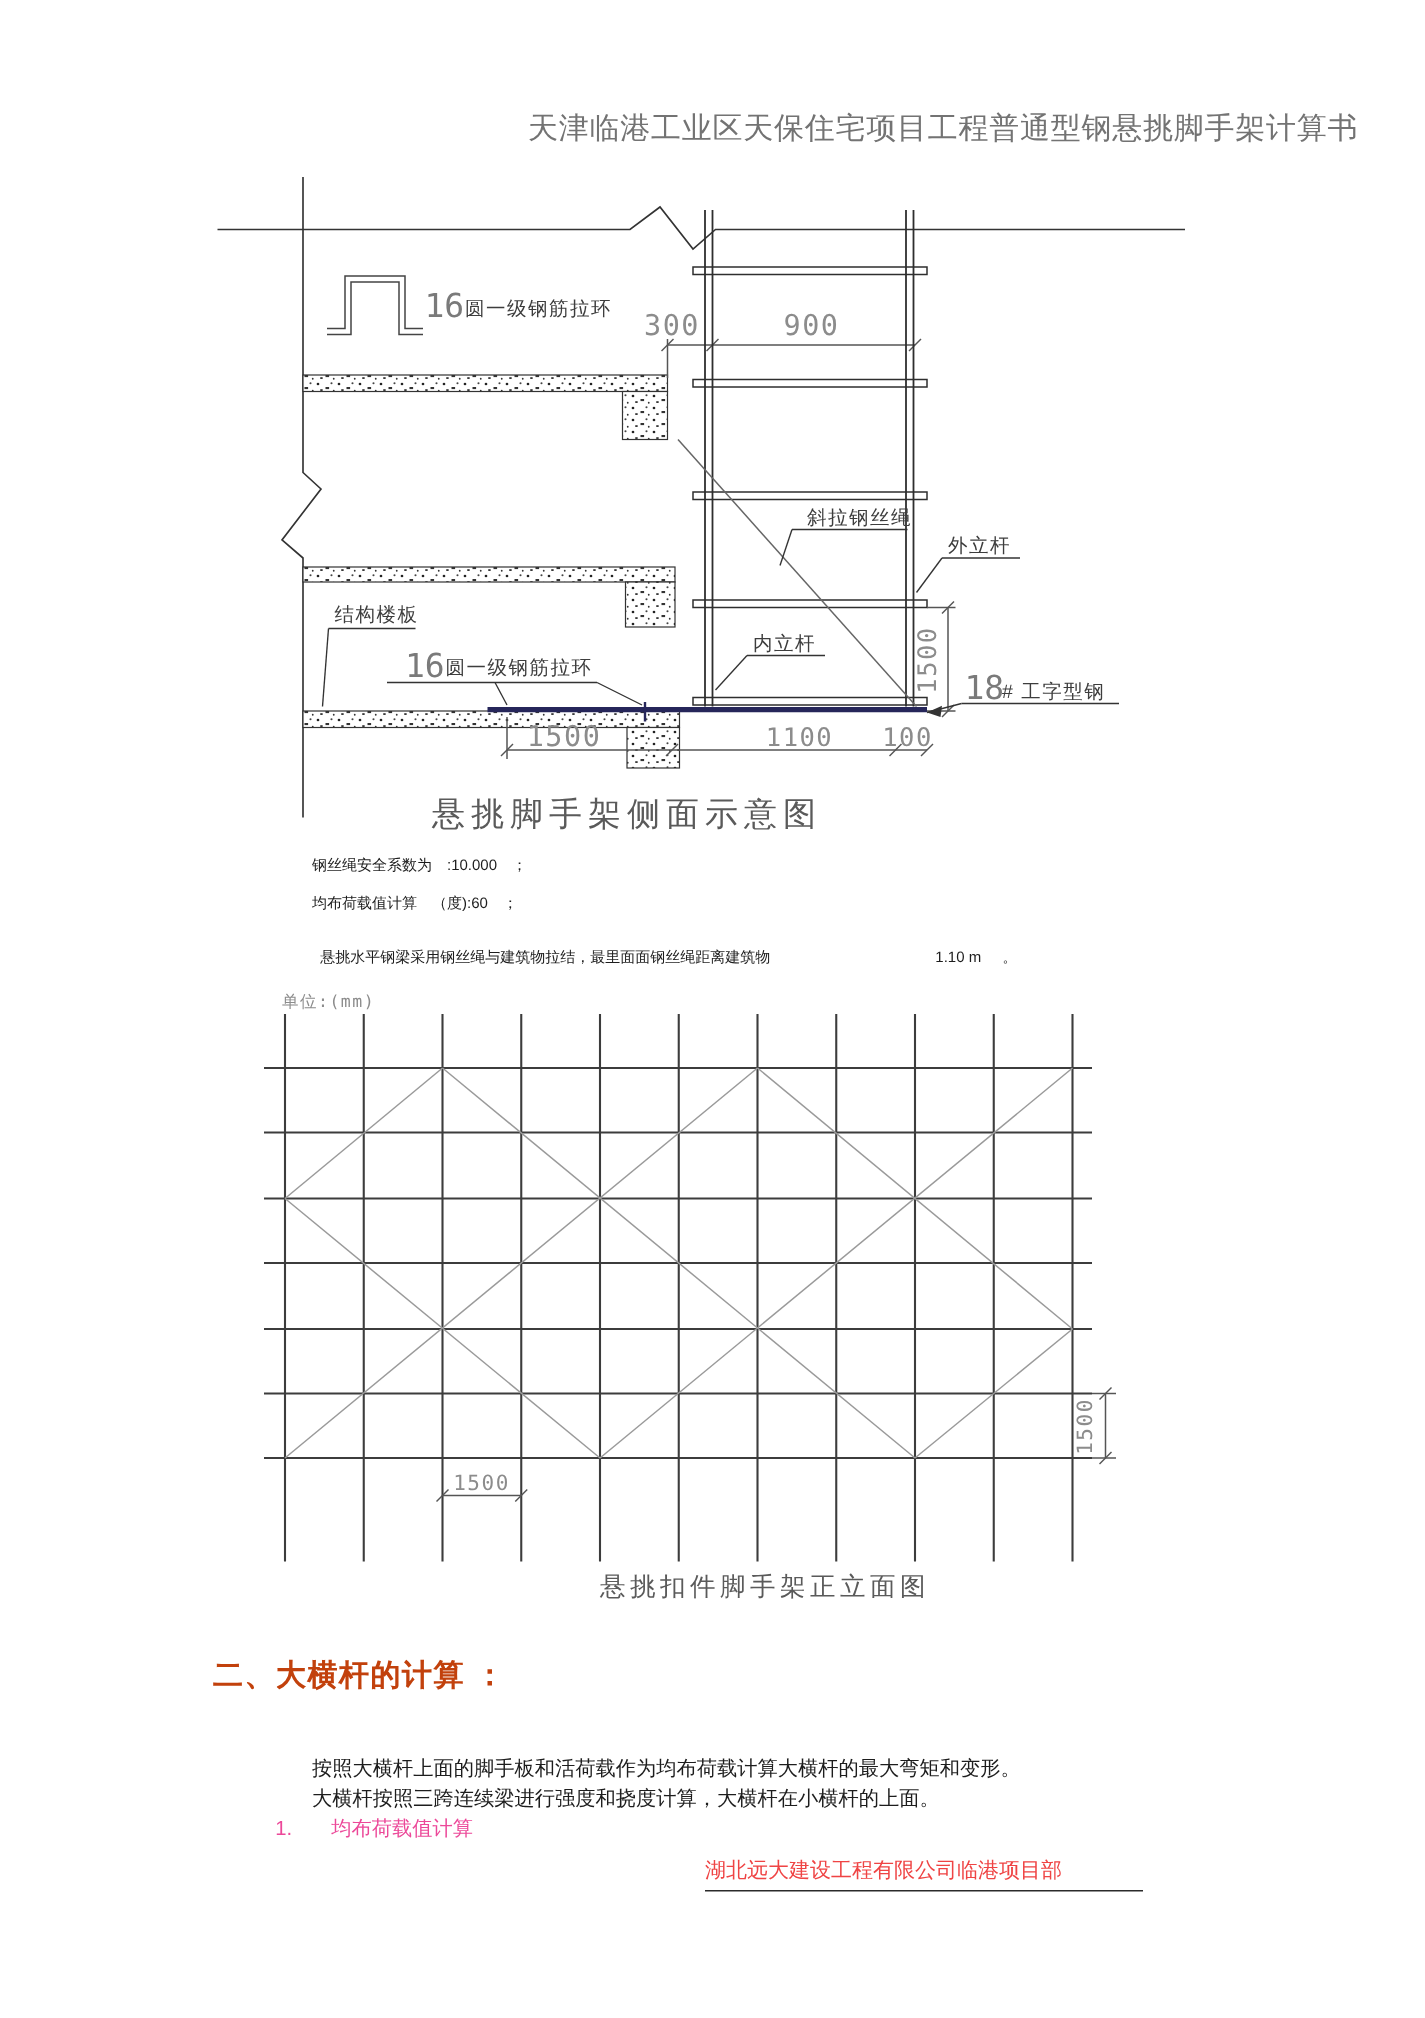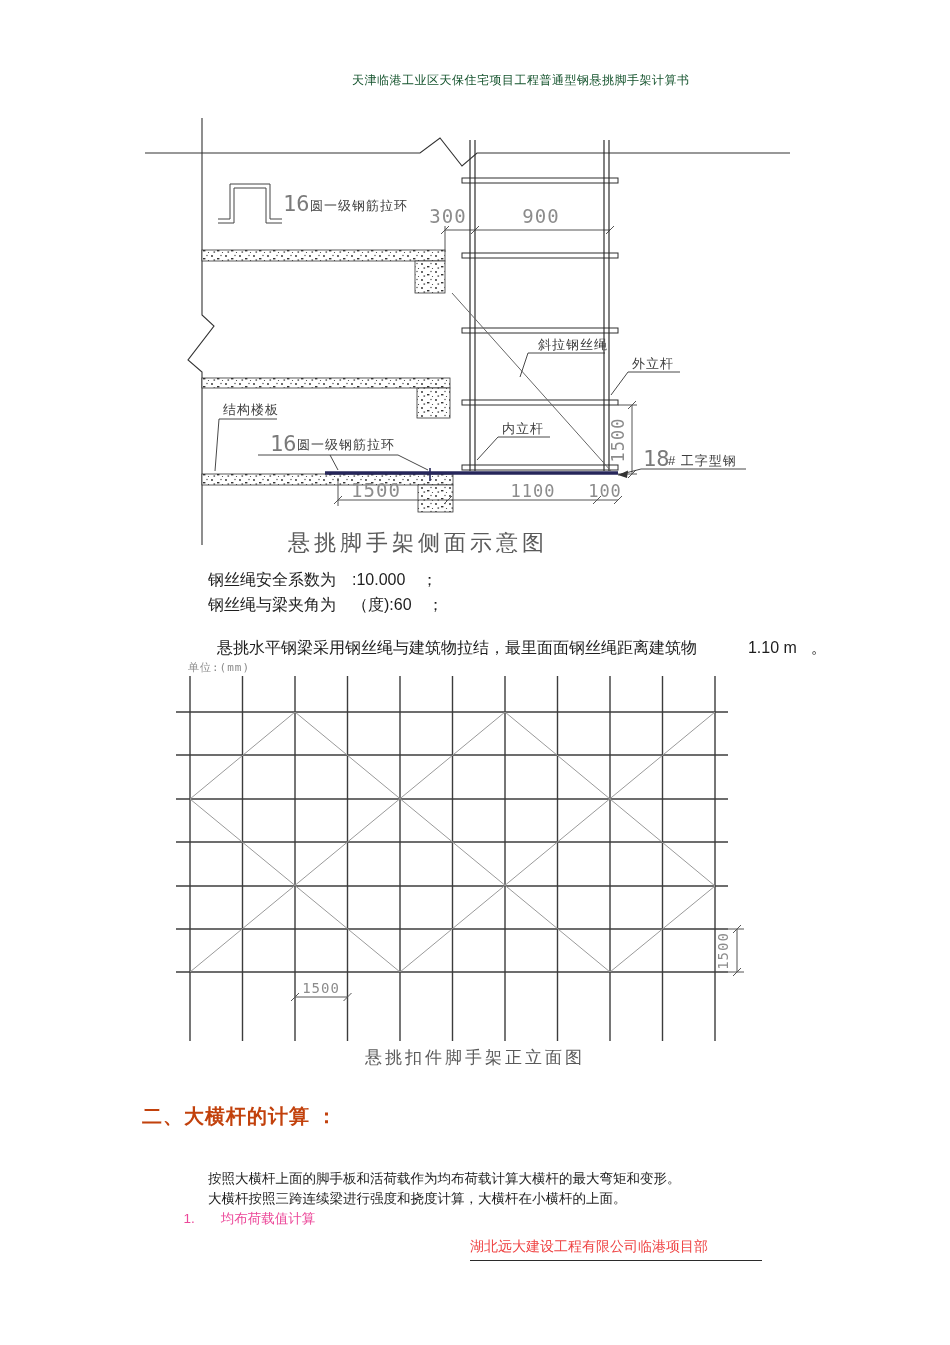--- a/index.html
+++ b/index.html
@@ -1,36 +1,36 @@
 <!DOCTYPE html>
 <html><head>
 <meta charset="utf-8">
 <style>
   html,body{margin:0;padding:0;background:#ffffff;}
   body{width:950px;height:1345px;position:relative;overflow:hidden;
        font-family:"Liberation Sans","DejaVu Sans",sans-serif;color:#1d1d1d;}
   .abs{position:absolute;}
-  .doc-header{left:352px;top:72px;font-size:12px;color:#14532d;letter-spacing:.5px;white-space:pre;}
-  .note-line{left:208px;font-size:16px;white-space:pre;color:#1d1d1d;}
+  .doc-header{left:352px;top:72px;font-size:20px;color:#737373;letter-spacing:.5px;white-space:pre;}
+  .note-line{left:208px;font-size:10px;white-space:pre;color:#1d1d1d;}
   .h2{left:142px;top:1103px;font-size:20px;font-weight:bold;color:#c2410c;letter-spacing:1px;white-space:pre;}
   .para{left:208px;font-size:13.5px;color:#1d1d1d;white-space:pre;}
   .item{left:176px;font-size:13.5px;color:#ec4899;white-space:pre;}
   .item .gap{display:inline-block;width:26px;}
-  .caption2{left:330px;top:1046px;width:290px;text-align:center;font-size:17px;color:#5a5a5a;
+  .caption2{left:330px;top:1046px;width:290px;text-align:right;font-size:17px;color:#5a5a5a;
             letter-spacing:3px;white-space:pre;}
   .footer{left:470px;top:1238px;width:292px;font-size:14px;color:#ef4444;
           border-bottom:1.5px solid #2b2b2b;padding-bottom:4px;white-space:pre;}
   svg text{font-family:"Liberation Sans","DejaVu Sans",sans-serif;}
   .cadnum{font-family:"DejaVu Sans Mono",monospace;fill:#8c8c8c;letter-spacing:1px;}
   .cadnum-big{font-family:"DejaVu Sans Mono",monospace;fill:#7a7a7a;}
   .cadlabel{font-size:13px;fill:#3d3d3d;letter-spacing:1px;}
   .capt{font-size:22px;fill:#5a5a5a;letter-spacing:4px;}
   .thin{stroke:#555;stroke-width:1;}
   .draw{stroke:#333;stroke-width:1.1;fill:none;}
-  .val{margin-left:51px;}
+  .val{margin-left:110px;}
   .val2{margin-left:14px;}
 </style>
 </head>
 <body>
 
 <div class="abs doc-header">天津临港工业区天保住宅项目工程普通型钢悬挑脚手架计算书</div>
 
 <svg class="abs" style="left:140px;top:110px;" width="660" height="450" viewBox="0 0 660 450">
   <defs>
     <pattern id="speck" width="14" height="8" patternUnits="userSpaceOnUse">
@@ -144,21 +144,21 @@
     <text x="528" y="355" class="cadlabel"># 工字型钢</text>
     <line x1="501" y1="359" x2="606" y2="359" stroke="#333"></line>
     <line x1="501" y1="359" x2="478" y2="365" stroke="#333"></line>
     <polygon points="478,365 488,360.5 487,368" fill="#333" stroke="none"></polygon>
   </g>
 
   <text x="278" y="440" text-anchor="middle" class="capt">悬挑脚手架侧面示意图</text>
 </svg>
 
 <div class="abs note-line" style="top:570px;">钢丝绳安全系数为　:10.000　；</div>
-<div class="abs note-line" style="top:595px;">钢丝绳与梁夹角为　（度):60　；</div>
+<div class="abs note-line" style="top:595px;">均布荷载值计算　（度):60　；</div>
 <div class="abs note-line" style="top:620px;">
   <span>悬挑水平钢梁采用钢丝绳与建筑物拉结，最里面面钢丝绳距离建筑物</span><span class="val">1.10 m</span><span class="val2">。</span>
 </div>
 
 <svg class="abs" style="left:150px;top:650px;" width="620" height="400" viewBox="0 0 620 400">
   <text x="38" y="21" font-size="11" class="cadnum" letter-spacing="0">单位:(mm)</text>
 
   <g stroke="#3c3c3c" stroke-width="1.4">
     <line x1="40" y1="26" x2="40" y2="391"></line>
       <line x1="92.5" y1="26" x2="92.5" y2="391"></line>

